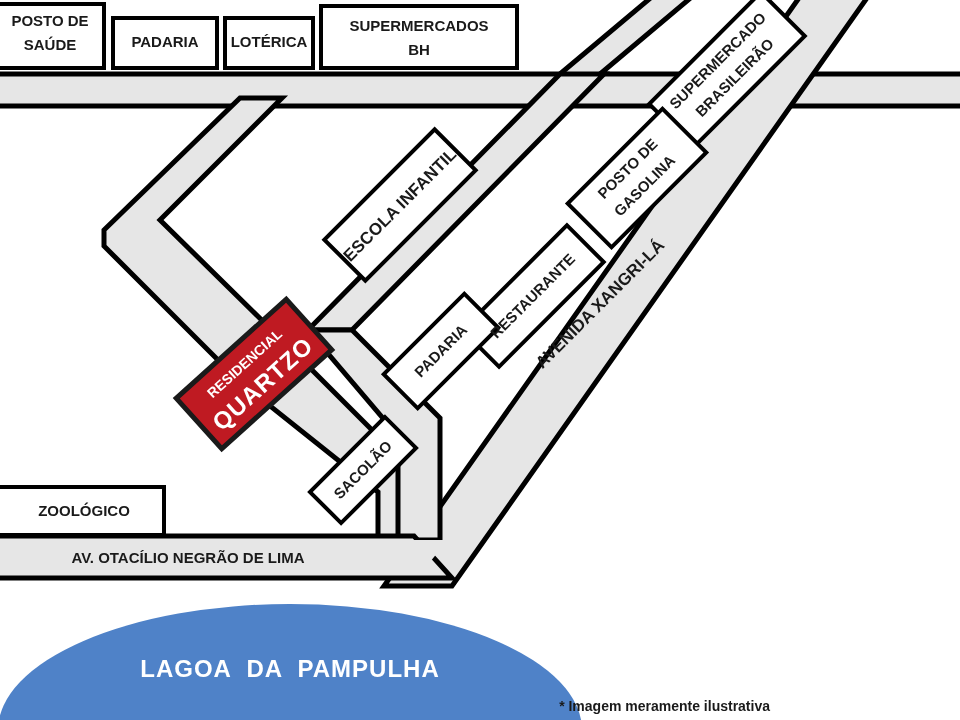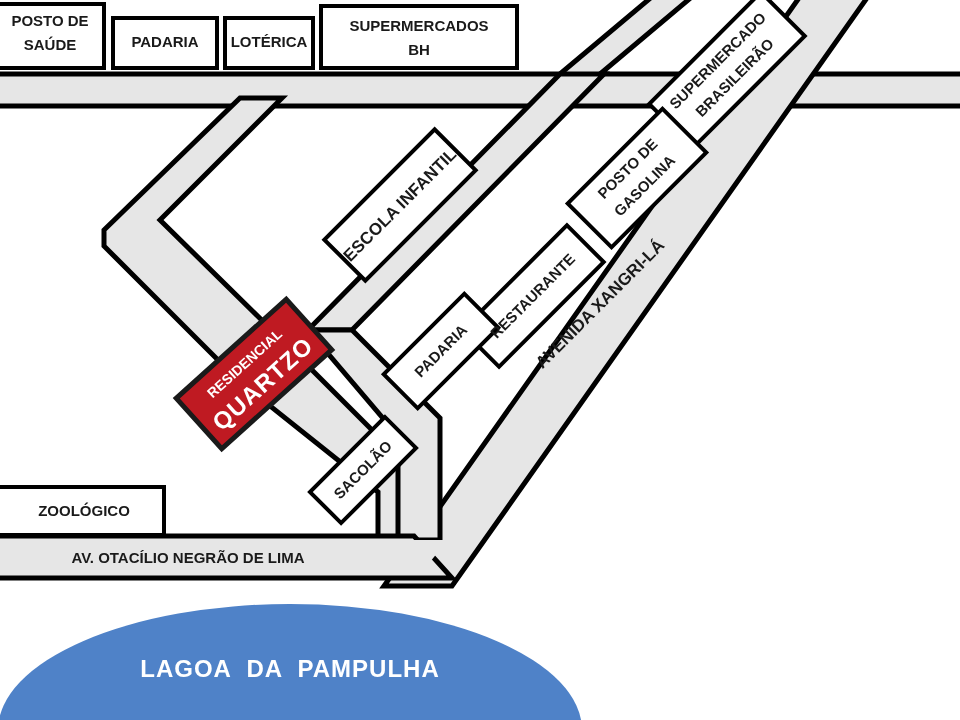--- a/index.html
+++ b/index.html
@@ -175,14 +175,15 @@
 
     <g transform="rotate(-42 254 374)">
       <text class="lbl lbl-white lbl-sm" x="254" y="361">RESIDENCIAL</text>
       <text class="lbl lbl-white lbl-xl" x="254" y="389">QUARTZO</text>
     </g>
 
     <text class="lbl lbl-white lbl-xl" x="290" y="671">LAGOA  DA  PAMPULHA</text>
 
   </svg>
 
+  <div class="footnote">* Imagem meramente ilustrativa</div>
 
 </div>
 
 </body></html>

